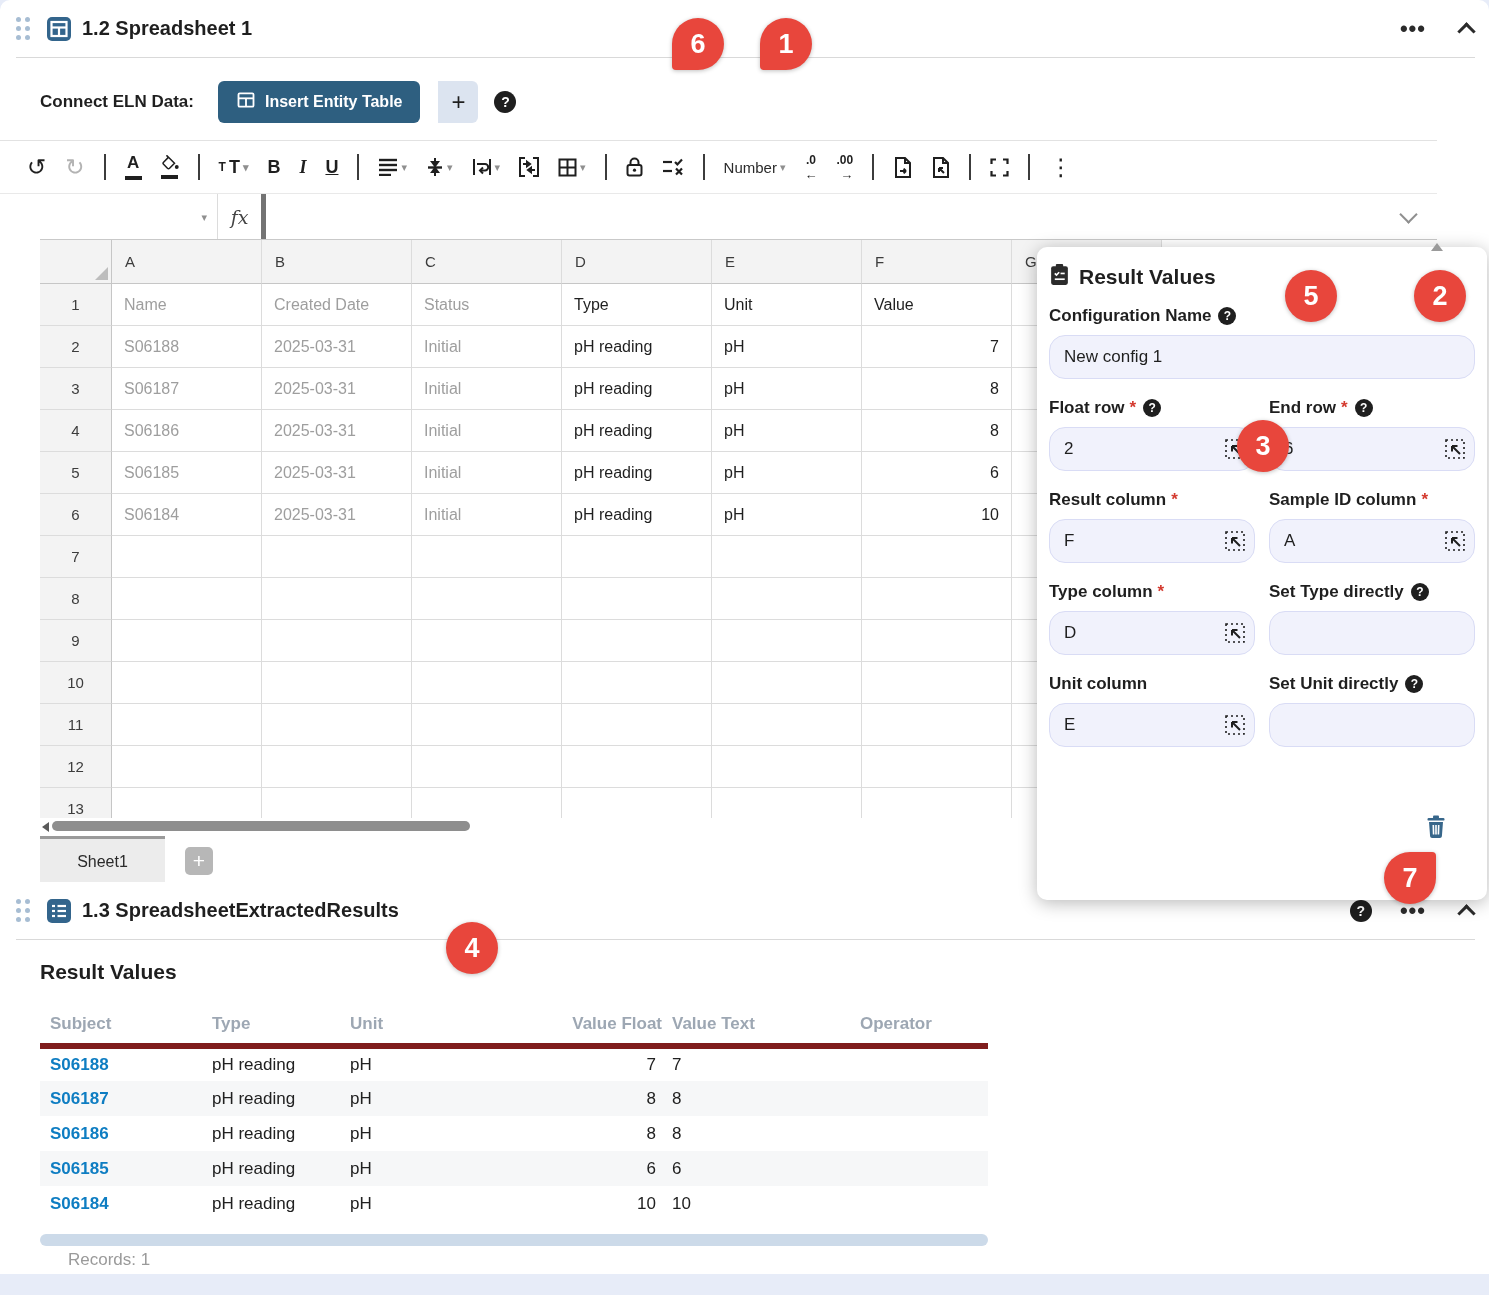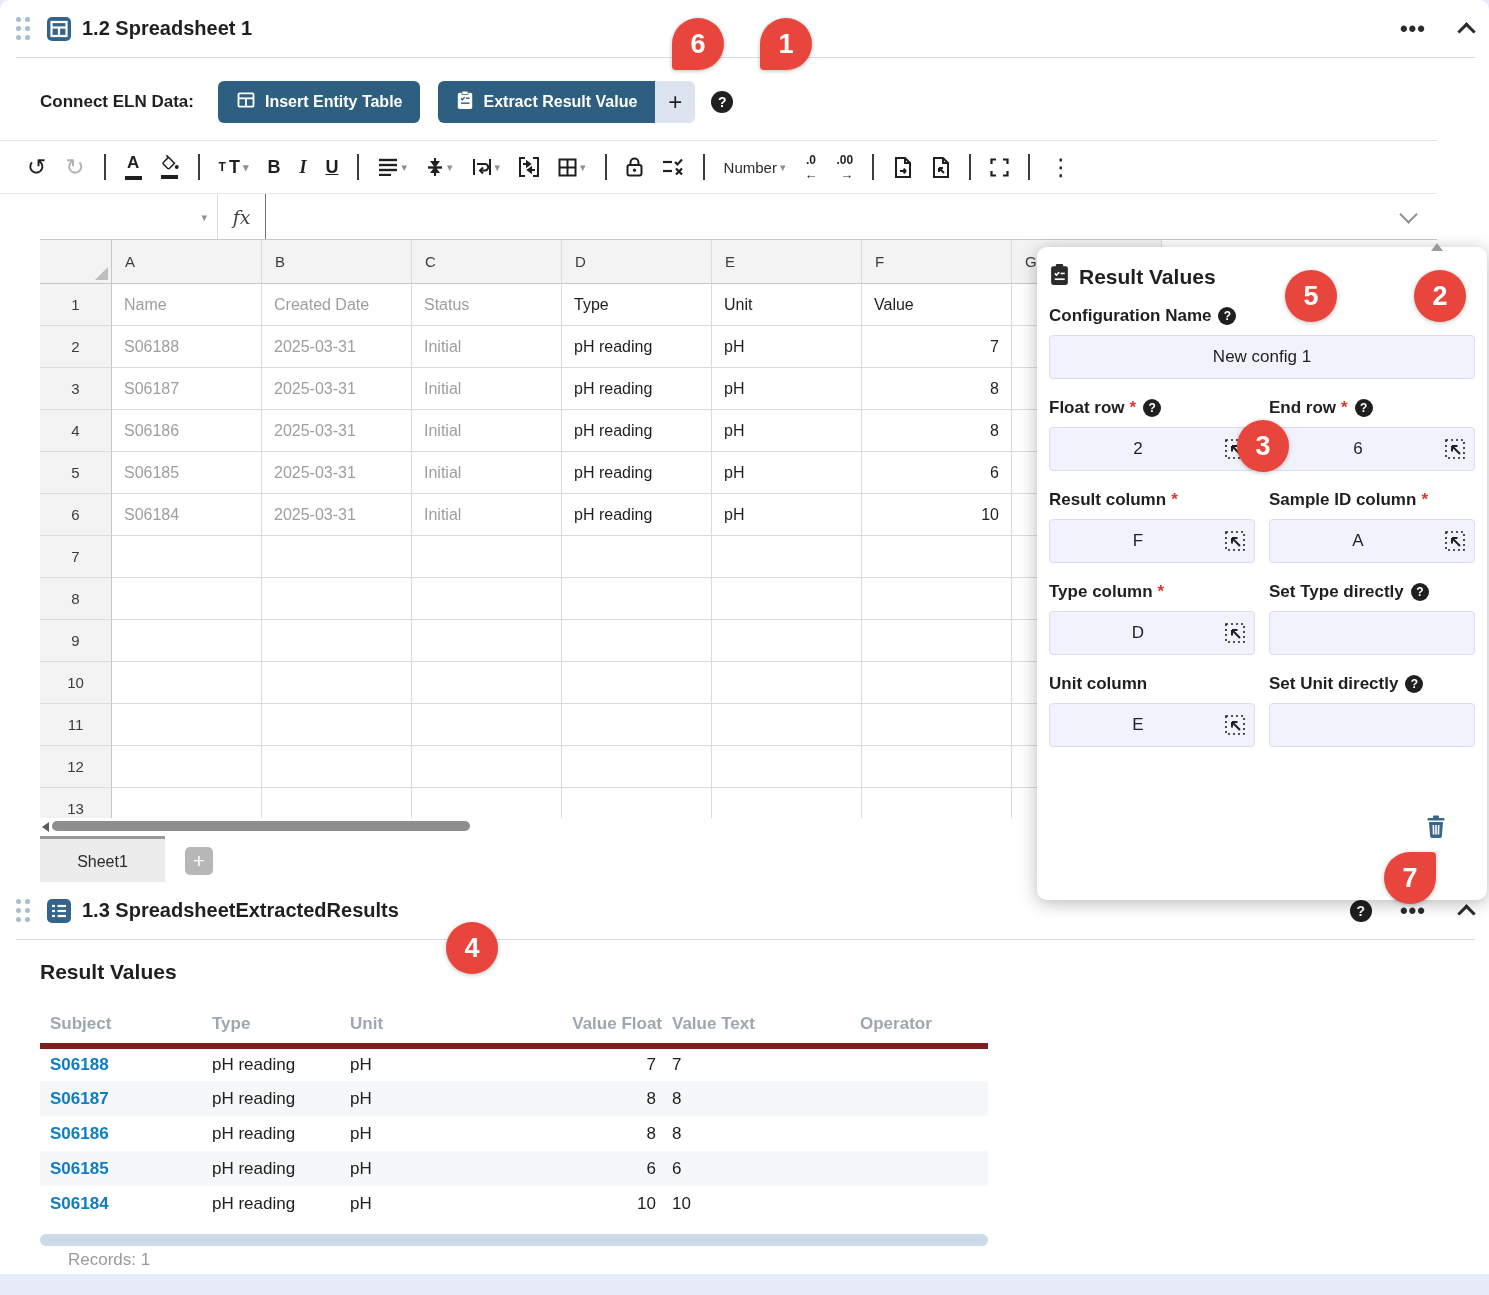--- a/index.html
+++ b/index.html
@@ -54,21 +54,21 @@
   .num-label { font-size:15px; color:#2b2b2b; }
   .dec { display:inline-flex; flex-direction:column; font-size:12px; font-weight:bold; line-height:11px; }
   .dec span:last-child { font-size:13px; }
   .dec.left span:last-child { align-self:flex-start; }
   .dec.right span:last-child { align-self:flex-end; }
 
   
   .fbar { position:absolute; left:40px; top:194px; width:1397px; height:46px; border-bottom:1px solid #c9c9c9; display:flex; align-items:center; background:#fff; }
   .namebox { width:178px; height:100%; border-right:1px solid #dcdcdc; position:relative; cursor:text; }
   .namebox .dd { position:absolute; right:10px; top:17px; }
-  .fx { width:48px; height:100%; border-right:1px solid #737373; display:flex; align-items:center; justify-content:center; font-family:"DejaVu Serif", serif; font-style:italic; font-size:19px; color:#444; }
+  .fx { width:48px; height:100%; border-right:5px solid #737373; display:flex; align-items:center; justify-content:center; font-family:"DejaVu Serif", serif; font-style:italic; font-size:19px; color:#444; }
   .finput { flex:1; border:none; outline:none; height:100%; font-size:16px; padding:0 14px; font-family:inherit; }
   .fbar .chev { position:absolute; right:22px; top:14px; border-color:#8f8f8f; border-width:2.5px; }
 
   
   .grid { position:absolute; left:40px; top:240px; width:1122px; height:578px; overflow:hidden; display:grid; grid-template-columns:72px repeat(7,150px); grid-auto-rows:42px; grid-template-rows:44px; font-size:16px; }
   .gc { background:#f3f3f3; border-right:1px solid #c6c6c6; border-bottom:1px solid #c6c6c6; position:relative; }
   .gc i { position:absolute; right:3px; bottom:3px; width:0; height:0; border-left:13px solid transparent; border-bottom:13px solid #bdbdbd; }
   .gh { background:#f3f3f3; border-right:1px solid #dcdcdc; border-bottom:1px solid #c6c6c6; color:#3c3c3c; font-size:15px; display:flex; align-items:center; padding-left:13px; cursor:pointer; }
   .gr { background:#f3f3f3; border-right:1px solid #c6c6c6; border-bottom:1px solid #dcdcdc; color:#3c3c3c; font-size:15px; display:flex; align-items:center; justify-content:center; cursor:pointer; }
   .cell { border-right:1px solid #dcdcdc; border-bottom:1px solid #dcdcdc; display:flex; align-items:center; padding:0 12px; color:#1f1f1f; cursor:cell; background:#fff; }
@@ -86,21 +86,21 @@
 
   
   .panel { position:absolute; left:1037px; top:247px; width:450px; height:653px; background:#fff; border-radius:10px; box-shadow:0 3px 18px rgba(0,0,0,.28); z-index:50; padding:16px 12px 0 12px; }
   .ptitle { display:flex; align-items:center; gap:9px; margin-bottom:16px; }
   .ptitle h2 { font-size:21px; font-weight:bold; color:#1f1f1f; }
   .pfields { display:grid; grid-template-columns:1fr 1fr; column-gap:14px; row-gap:19px; }
   .field.full { grid-column:1 / -1; }
   .field label { display:flex; align-items:center; font-size:17px; font-weight:bold; color:#1f1f1f; margin-bottom:9px; }
   .star::after { content:"*"; color:#d43a2f; margin-left:5px; font-weight:bold; }
   .pinputwrap { position:relative; }
-  .pinput { width:100%; height:44px; background:#f1f2fc; border:1px solid #d9dcf5; border-radius:4px; font-size:17px; color:#1f1f1f; padding:0 14px; font-family:inherit; outline:none;text-align:center; }
+  .pinput { width:100%; height:44px; background:#f1f2fc; border:1px solid #d9dcf5; border-radius:16px; font-size:17px; color:#1f1f1f; padding:0 14px; font-family:inherit; outline:none; }
   .pinput.withpick { padding-right:42px; }
   .pick { position:absolute; right:9px; top:11px; cursor:pointer; display:inline-flex; }
   .trash { position:absolute; right:40px; bottom:58px; background:none; border:none; cursor:pointer; }
 
   
   .rheading { position:absolute; left:40px; top:78px; font-size:21px; font-weight:bold; color:#1f1f1f; }
   .rtable { position:absolute; left:40px; top:126px; width:948px; border-collapse:collapse; table-layout:fixed; }
   .rtable th { font-size:17px; font-weight:bold; color:#9da7b3; text-align:left; padding:6px 0 9px 10px; border-bottom:6px solid #7f1d1d; }
   .rtable th.c { text-align:right; }
   .rtable td { font-size:17px; color:#212121; height:35px; padding-left:10px; }
@@ -149,30 +149,20 @@
       <span class="clabel">Connect ELN Data:</span>
       <button class="btn">
         <span><svg width="20" height="20" viewBox="0 0 24 24">
               <rect x="3" y="4" width="18" height="16" rx="1.5" fill="none" stroke="#fff" stroke-width="2.2"></rect>
               <line x1="3" y1="10" x2="21" y2="10" stroke="#fff" stroke-width="2.2"></line>
               <line x1="12" y1="10" x2="12" y2="20" stroke="#fff" stroke-width="2.2"></line>
             </svg></span>
         <span>Insert Entity Table</span>
       </button>
       <span class="grp">
-        <button class="btn">
-          <span><svg width="18" height="20" viewBox="0 0 20 22">
-                <rect x="2" y="3" width="16" height="18" rx="2" fill="#fff"></rect>
-                <rect x="6.5" y="1" width="7" height="4" rx="1" fill="#fff" stroke="#2e5f80" stroke-width="1"></rect>
-                <path d="M5.5 9l1.6 1.6 2.6-2.8" stroke="#2e5f80" stroke-width="1.6" fill="none"></path>
-                <line x1="11" y1="9" x2="15" y2="9" stroke="#2e5f80" stroke-width="1.6"></line>
-                <line x1="5.5" y1="14.5" x2="15" y2="14.5" stroke="#2e5f80" stroke-width="1.6"></line>
-              </svg></span>
-          <span>Extract Result Value</span>
-        </button>
         <button class="plusseg">+</button>
       </span>
       <span class="help">?</span>
     </div>
 
     <div class="toolbar">
       <span class="ti">
           <span class="glyph">↺</span>
         </span>
       <span class="ti">

